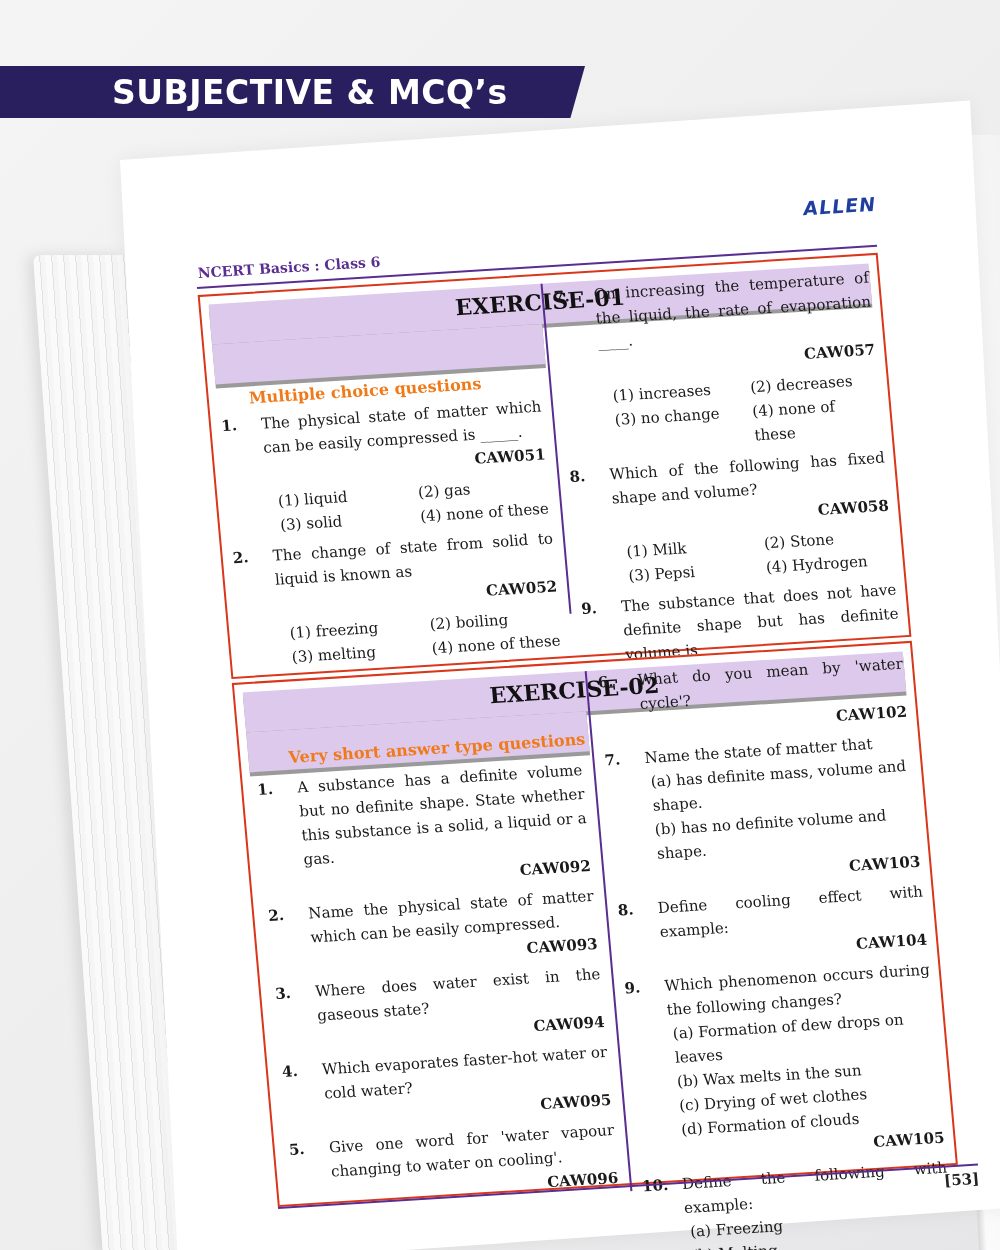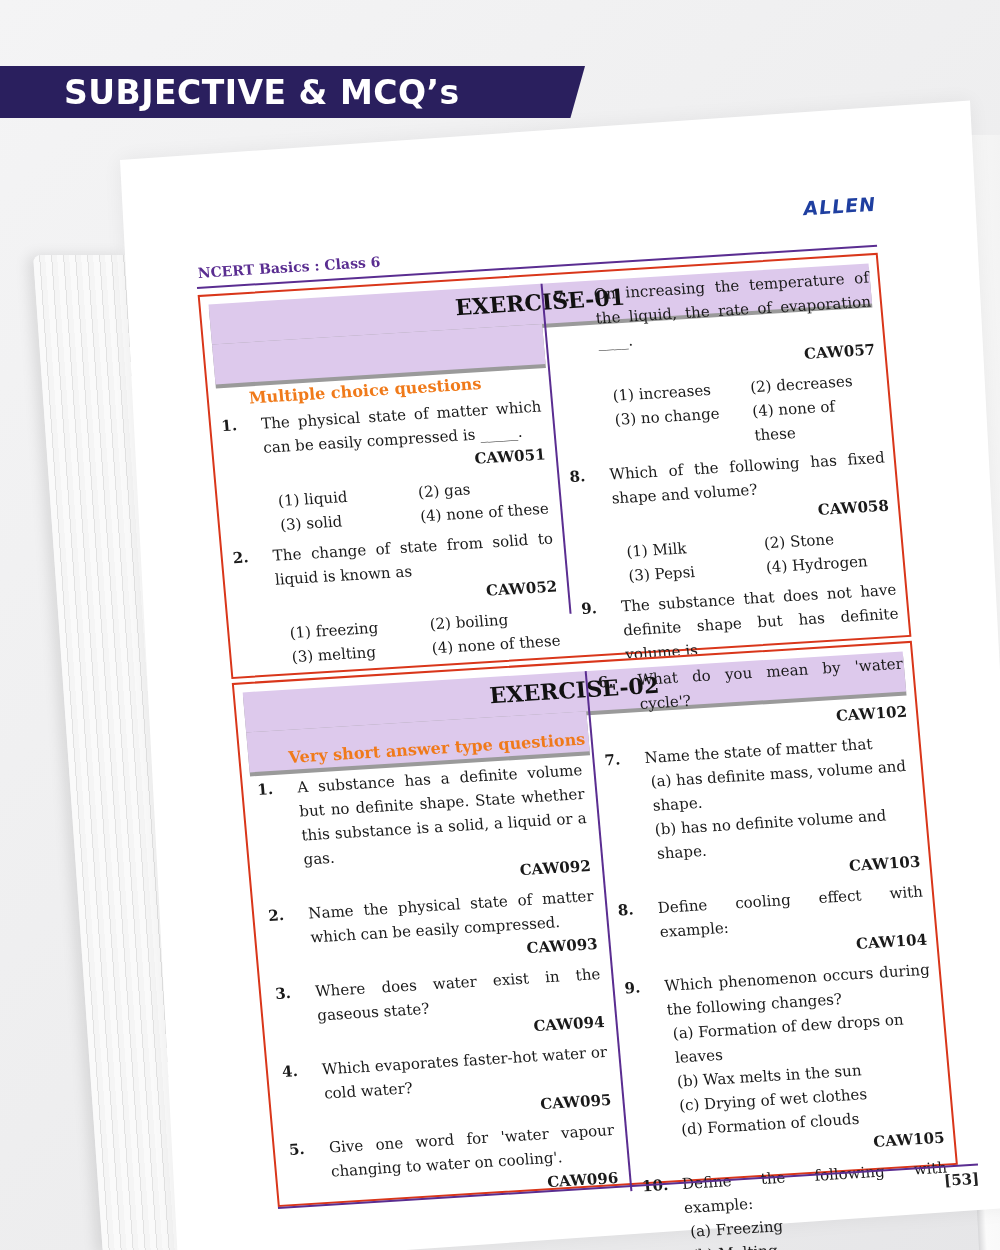--- a/index.html
+++ b/index.html
@@ -9,21 +9,21 @@
     font-family: "DejaVu Serif", "Liberation Serif", serif;
   }
   .banner {
     position:absolute; left:0; top:66px; width:585px; height:52px;
     background:#2a1f5e;
     clip-path: polygon(0 0, 100% 0, 97.5% 100%, 0 100%);
     display:flex; align-items:center; justify-content:flex-start;
     z-index:5;
   }
   .banner span {
-    margin-left:64px; color:#fff; font-family:"DejaVu Sans", sans-serif;
+    margin-left:112px; color:#fff; font-family:"DejaVu Sans", sans-serif;
     font-weight:bold; font-size:33px; letter-spacing:0.5px;
   }
   
   .page-stack {
     position:absolute; left:68px; top:255px; width:95px; height:1000px;
     background: repeating-linear-gradient(90deg, #fafafa 0 6px, #e2e2e2 6px 7px, #f5f5f5 7px 12px);
     transform: skewX(4deg);
     box-shadow: -6px 0 14px rgba(0,0,0,0.10);
     border-radius: 8px 0 0 0;
   }

